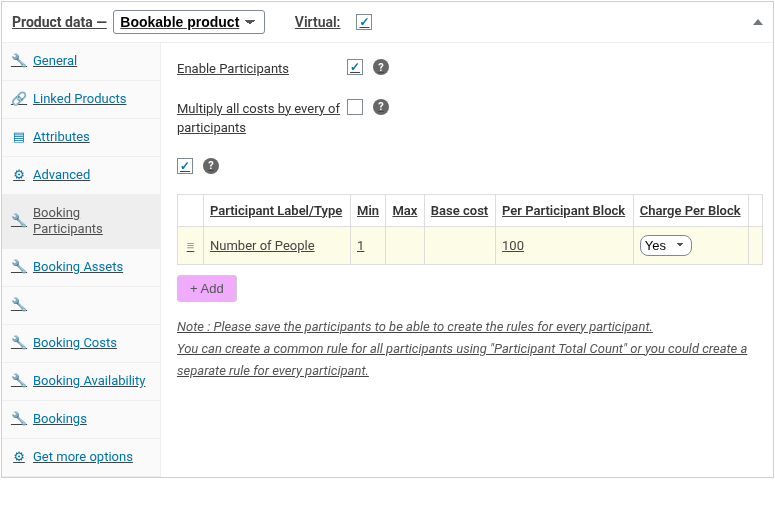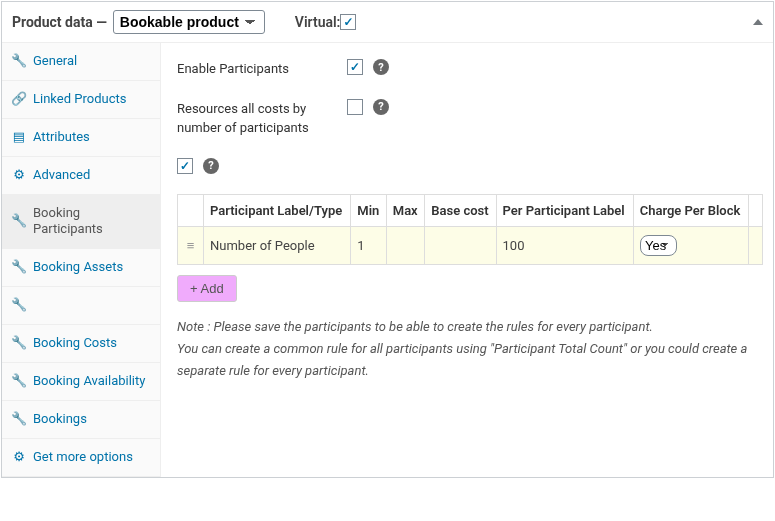--- a/index.html
+++ b/index.html
@@ -9,20 +9,21 @@
     color: #444;
     background: #fff;
     width: 775px;
     height: 521px;
     overflow: hidden;
   }
   .panel {
     border: 1px solid #ccd0d4;
     width: 773px;
     margin: 1px;
+    text-decoration: underline;
   }
   .panel-header {
     display: flex;
     align-items: center;
     padding: 8px 10px;
     border-bottom: 1px solid #eee;
     font-size: 14px;
   }
   .panel-header .title {
     font-weight: 700;
@@ -35,29 +36,30 @@
     border: 1px solid #7e8993;
     border-radius: 3px;
     background: #fff;
     appearance: none;
     -webkit-appearance: none;
     background-image: linear-gradient(45deg, transparent 50%, #555 50%), linear-gradient(135deg, #555 50%, transparent 50%);
     background-position: calc(100% - 14px) 50%, calc(100% - 9px) 50%;
     background-size: 5px 5px, 5px 5px;
     background-repeat: no-repeat;
     font-weight: 600;
+    text-align: center;
   }
   .header-right {
     margin-left: 30px;
     display: flex;
     gap: 18px;
     align-items: center;
   }
   .header-right label { font-weight: 600; }
-  .chk-wrap { display: inline-flex; align-items: center; gap: 0; }
+  .chk-wrap { display: inline-flex; align-items: center; gap: 16px; }
   .wc-checkbox {
     width: 16px; height: 16px;
     border: 1px solid #7e8993;
     background: #fff;
     display: inline-flex;
     align-items: center;
     justify-content: center;
     color: #0073aa;
     font-size: 12px;
     font-weight: bold;
@@ -151,31 +153,30 @@
     vertical-align: middle;
   }
   table.participants th.handle-col { width: 26px; }
   table.participants th.label-col { text-align: left; }
   table.participants td { background: #fdfde7; }
   table.participants td.handle {
     text-align: center; color: #999; cursor: grab; width:26px;
   }
   table.participants td select {
     font-size: 13px;
-    padding: 2px 9px 2px 4px;
+    padding: 2px 24px 2px 4px;
     border: 1px solid #7e8993;
     border-radius: 8px;
     appearance: none;
     -webkit-appearance: none;
     background: #fff;
     background-image: linear-gradient(45deg, transparent 50%, #555 50%), linear-gradient(135deg, #555 50%, transparent 50%);
     background-position: calc(100% - 11px) 50%, calc(100% - 7px) 50%;
     background-size: 4px 4px, 4px 4px;
     background-repeat: no-repeat;
-    text-align: center;
   }
 
   .add-btn {
     display: inline-block;
     margin-top: 10px;
     padding: 5px 12px;
     border: 1px solid #ccc;
     border-radius: 3px;
     background: #f0abfc;
     color: #555;
@@ -266,21 +267,21 @@
 
       <div class="opt-row">
         <div class="label">Enable Participants</div>
         <div class="ctrl">
           <span class="wc-checkbox">✓</span>
           <span class="help-icon">?</span>
         </div>
       </div>
 
       <div class="opt-row">
-        <div class="label">Resources all costs by number of participants</div>
+        <div class="label">Multiply all costs by every of participants</div>
         <div class="ctrl">
           <span class="wc-checkbox"></span>
           <span class="help-icon">?</span>
         </div>
       </div>
 
       <div class="opt-row">
         <div class="ctrl">
           <span class="wc-checkbox">✓</span>
           <span class="help-icon">?</span>
@@ -288,21 +289,21 @@
       </div>
 
       <table class="participants">
         <thead>
           <tr>
             <th class="handle-col"></th>
             <th class="label-col">Participant Label/Type</th>
             <th>Min</th>
             <th>Max</th>
             <th>Base cost</th>
-            <th>Per Participant Label</th>
+            <th>Per Participant Block</th>
             <th>Charge Per Block</th>
             <th style="width:14px"></th>
           </tr>
         </thead>
         <tbody>
           <tr>
             <td class="handle">≡</td>
             <td>Number of People</td>
             <td>1</td>
             <td></td>

